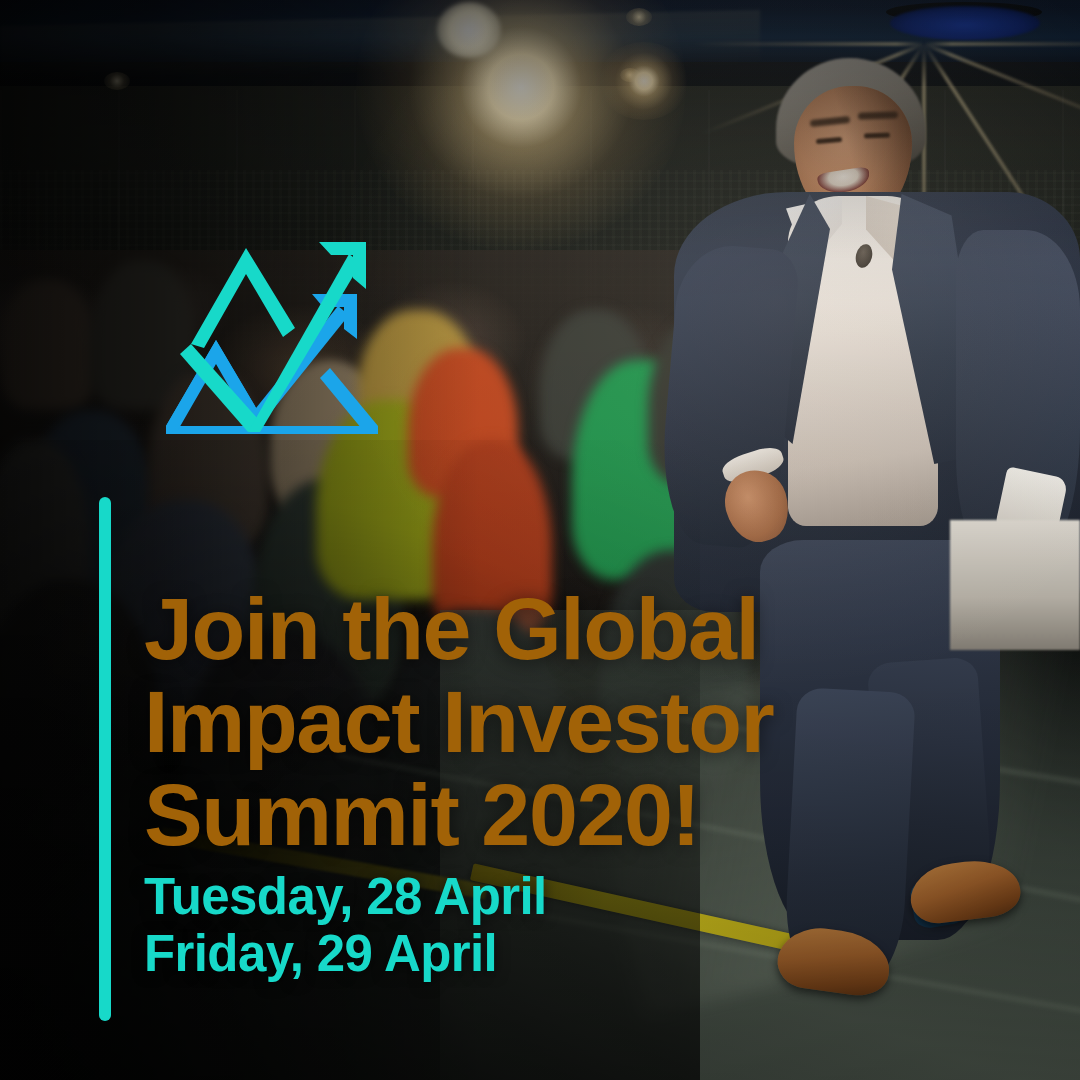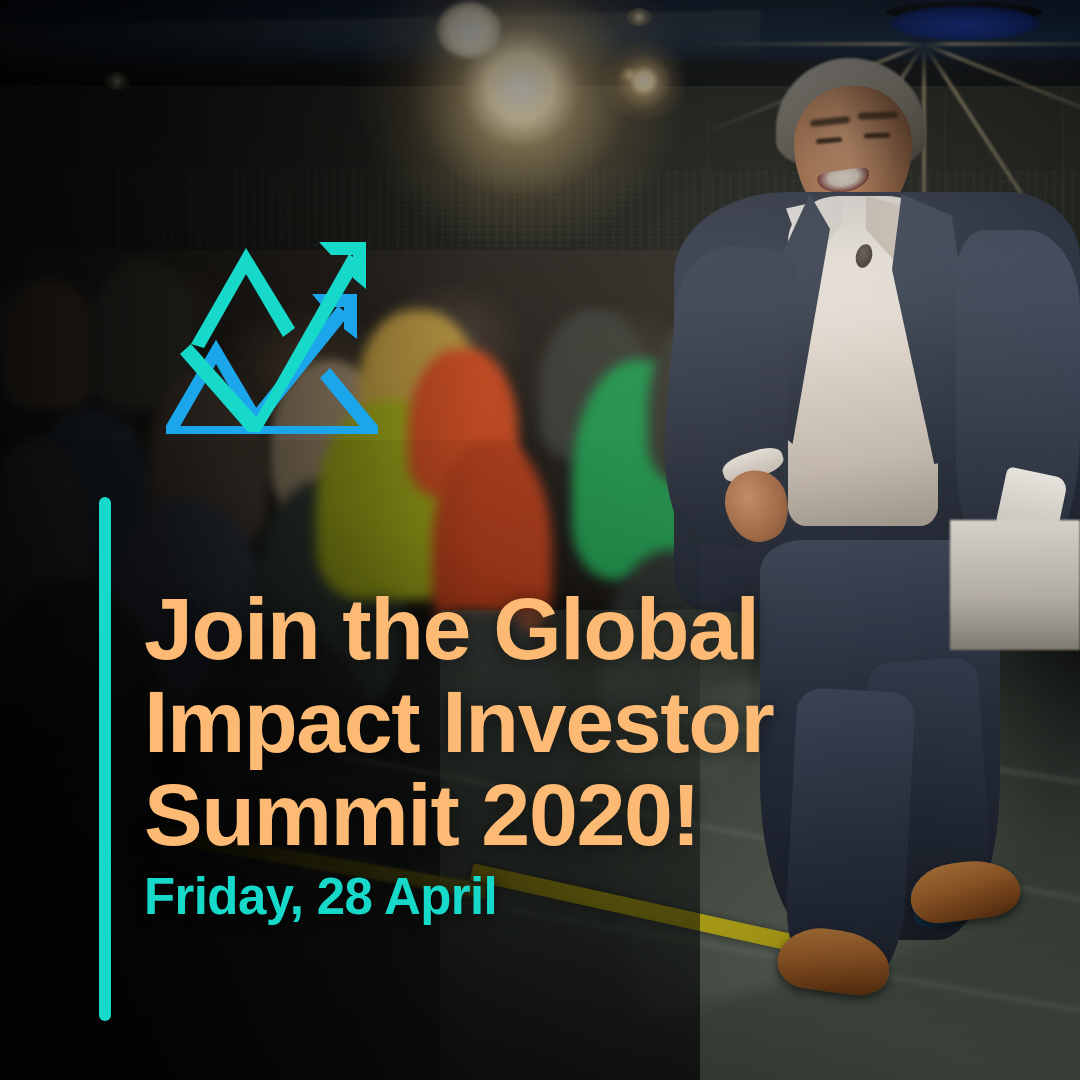--- a/index.html
+++ b/index.html
@@ -311,21 +311,21 @@
   .logo svg { display:block; width:240px; height:240px; }
 
   
   .accent-bar {
     position:absolute; left:99px; top:497px; width:12px; height:524px;
     background:#17d9c9;
     border-radius:6px;
   }
   .headline {
     position:absolute; left:144px; top:523px; width:850px;
-    color:#fdba74;
+    color:#a16207;
     font-size:88px;
     line-height:93px;
     font-weight:700;
     letter-spacing:-1.4px;
     text-shadow: 0 2px 18px rgba(0,0,0,.55);
   }
   .headline .ln { display:block; white-space:nowrap; }
   .dates {
     position:absolute; left:144px; top:868px; width:760px;
     color:#17d9c9;
@@ -467,16 +467,17 @@
 
   <div class="accent-bar"></div>
 
   <h1 class="headline">
     <span class="ln">Join the Global</span>
     <span class="ln">Impact Investor</span>
     <span class="ln">Summit 2020!</span>
   </h1>
 
   <div class="dates">
-    <span class="ln">Friday, 28 April</span>
+    <span class="ln">Tuesday, 28 April</span>
+    <span class="ln">Friday, 29 April</span>
   </div>
 
 </div>
 
 </body></html>

